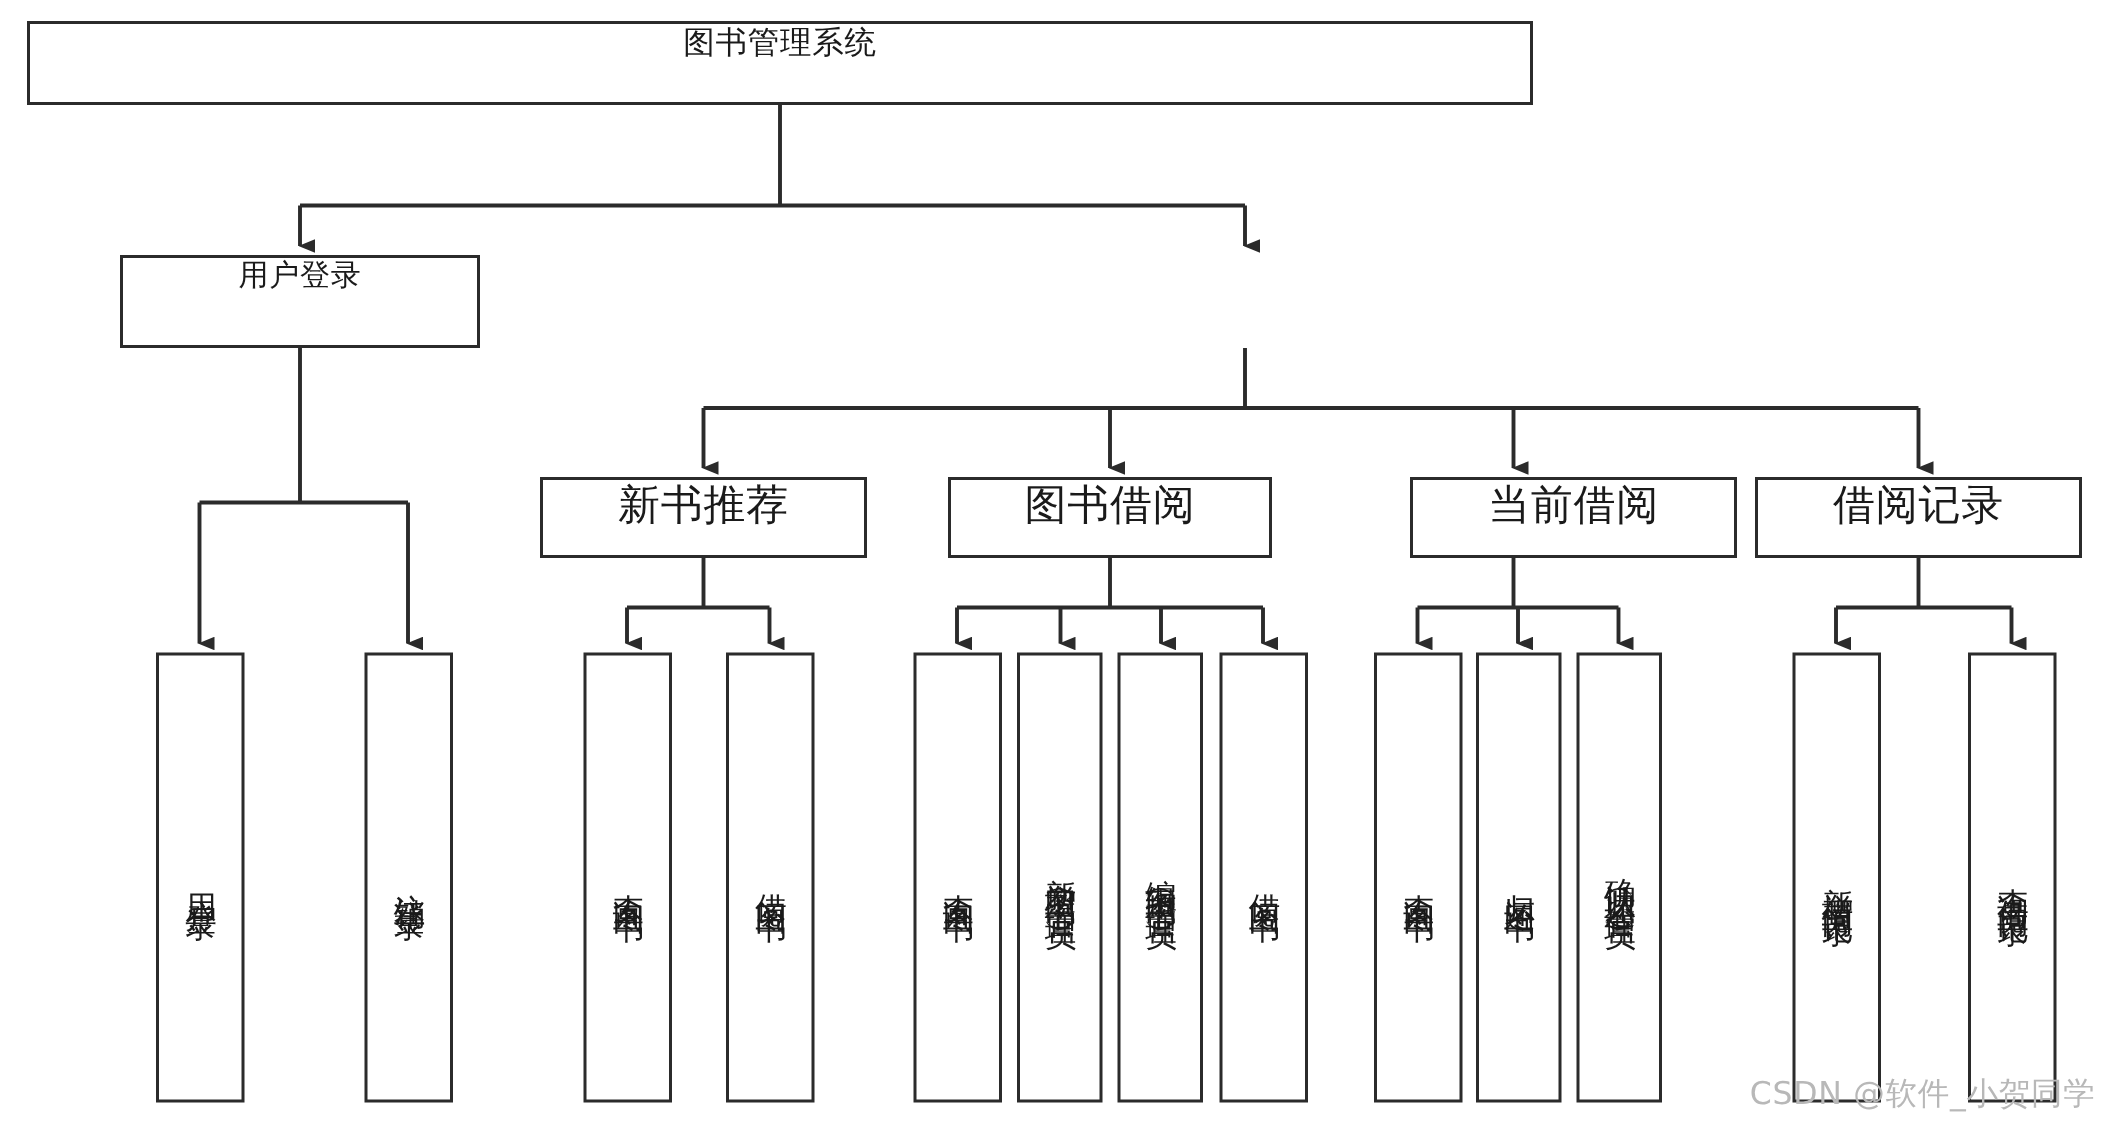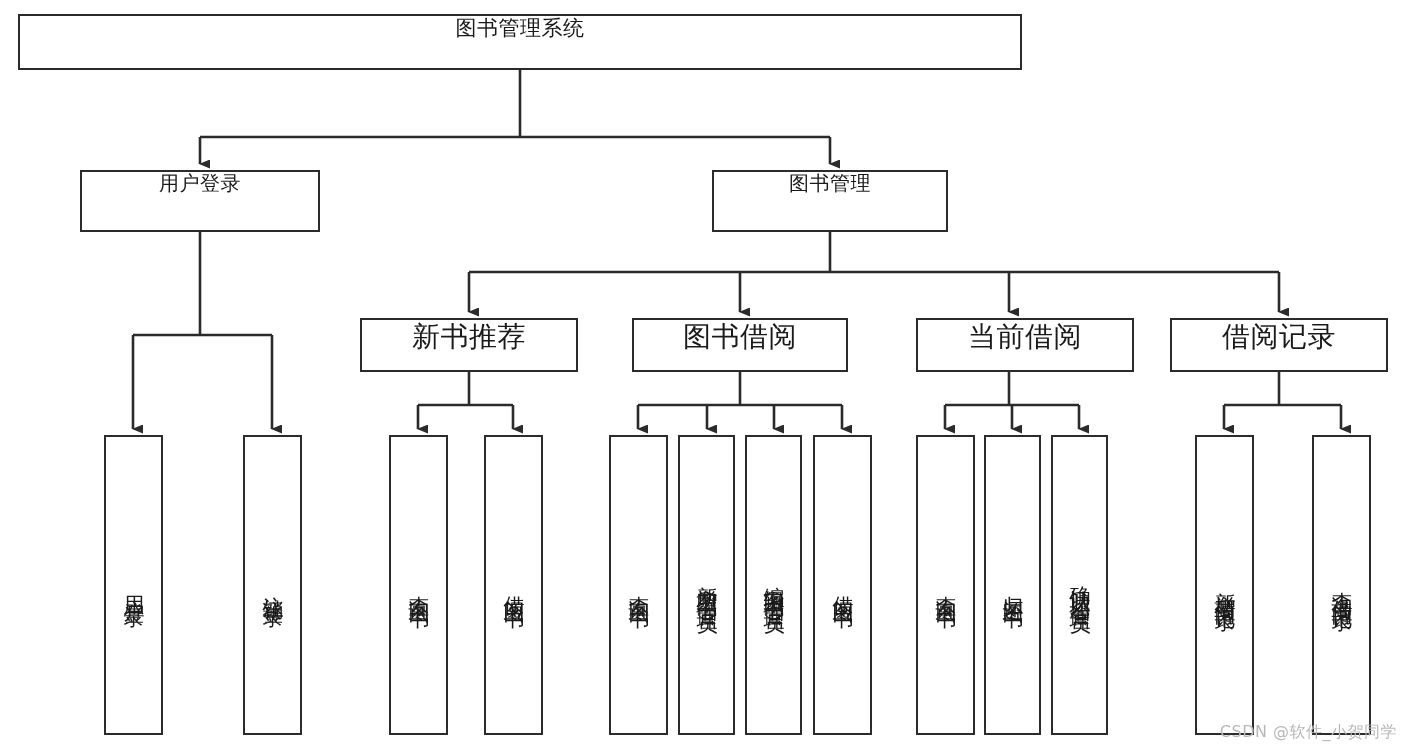--- a/index.html
+++ b/index.html
@@ -65,21 +65,21 @@
     writing-mode: vertical-rl;
     text-orientation: upright;
     line-height: 1.0;
     letter-spacing: 4px;
     white-space: nowrap;
   }
   #watermark {
     position: absolute;
     right: 8px;
     bottom: 4px;
-    font-size: 16px;
+    font-size: 21px;
     color: #b8b8b8;
     letter-spacing: 0.5px;
     white-space: nowrap;
     user-select: none;
   }
 </style>
 </head>
 <body>
 
 <div id="diagram-canvas">
@@ -135,33 +135,30 @@
   </svg>
 
   <div class="node level-root" style="left:18px; top:14px; width:1004px; height:56px;">
     <span class="node-label">图书管理系统</span>
   </div>
 
   <div class="node level-two" style="left:80px; top:170px; width:240px; height:62px;">
     <span class="node-label">用户登录</span>
   </div>
 
-  <div class="node level-two" style="left:712px; top:170px; width:236px; height:62px;">
-    <span class="node-label">图书管理</span>
-  </div>
 
   <div class="node level-three" style="left:360px; top:318px; width:218px; height:54px;">
     <span class="node-label">新书推荐</span>
   </div>
 
   <div class="node level-three" style="left:632px; top:318px; width:216px; height:54px;">
     <span class="node-label">图书借阅</span>
   </div>
 
-  <div class="node level-three" style="left:916px; top:318px; width:218px; height:54px;">
+  <div class="node level-three" style="left:940px; top:318px; width:218px; height:54px;">
     <span class="node-label">当前借阅</span>
   </div>
 
   <div class="node level-three" style="left:1170px; top:318px; width:218px; height:54px;">
     <span class="node-label">借阅记录</span>
   </div>
 
   <div class="node level-leaf" style="left:104px; top:435px; width:59px; height:300px;">
     <span class="node-label">用户登录</span>
   </div>

